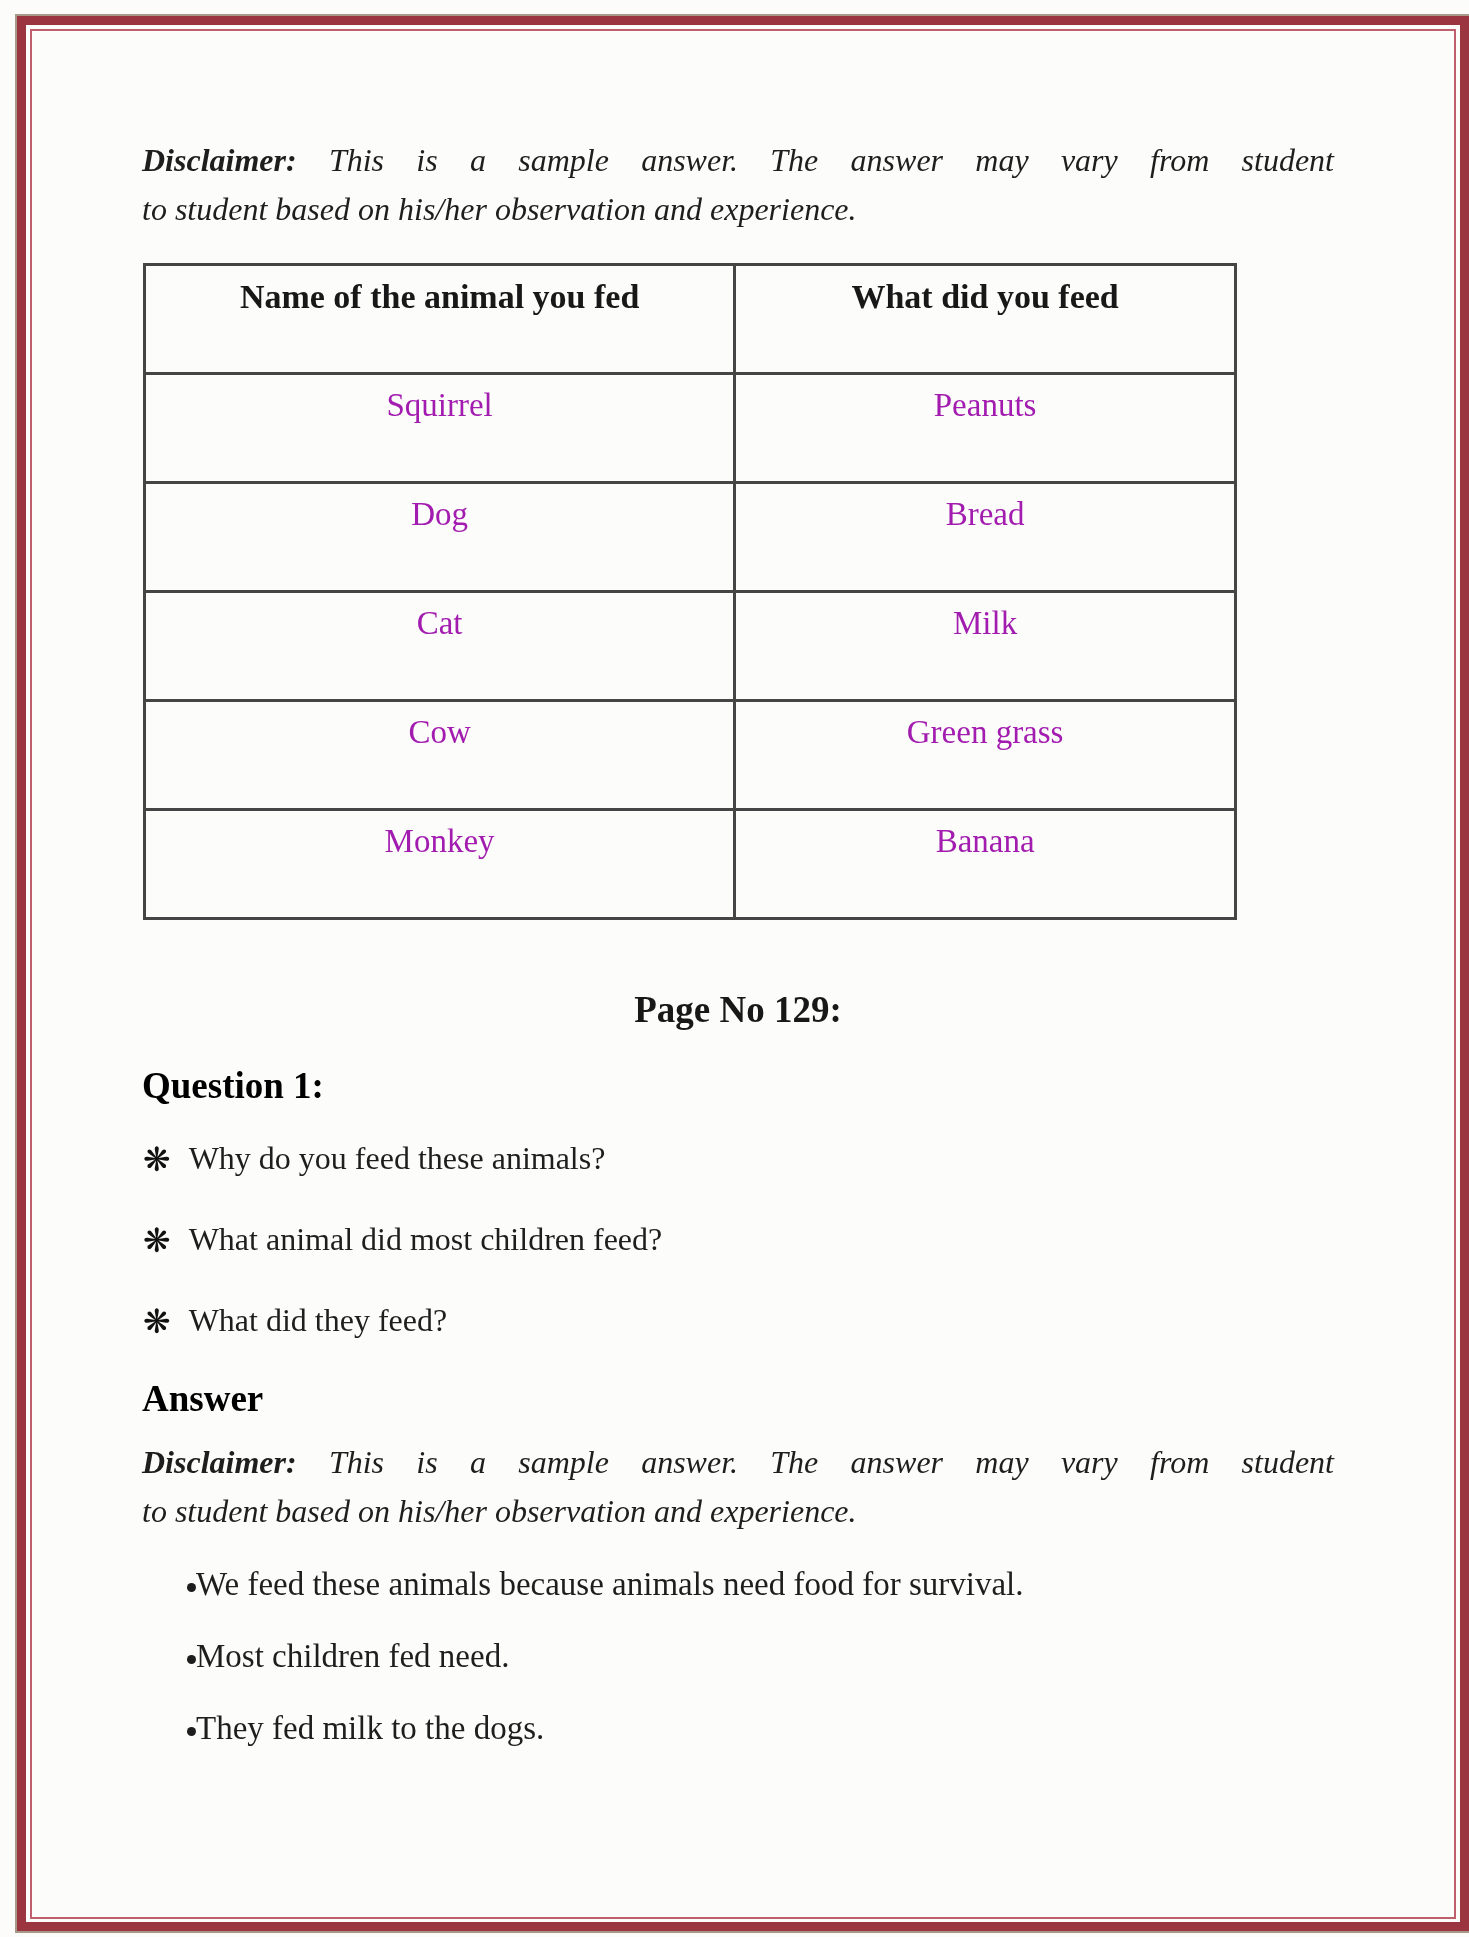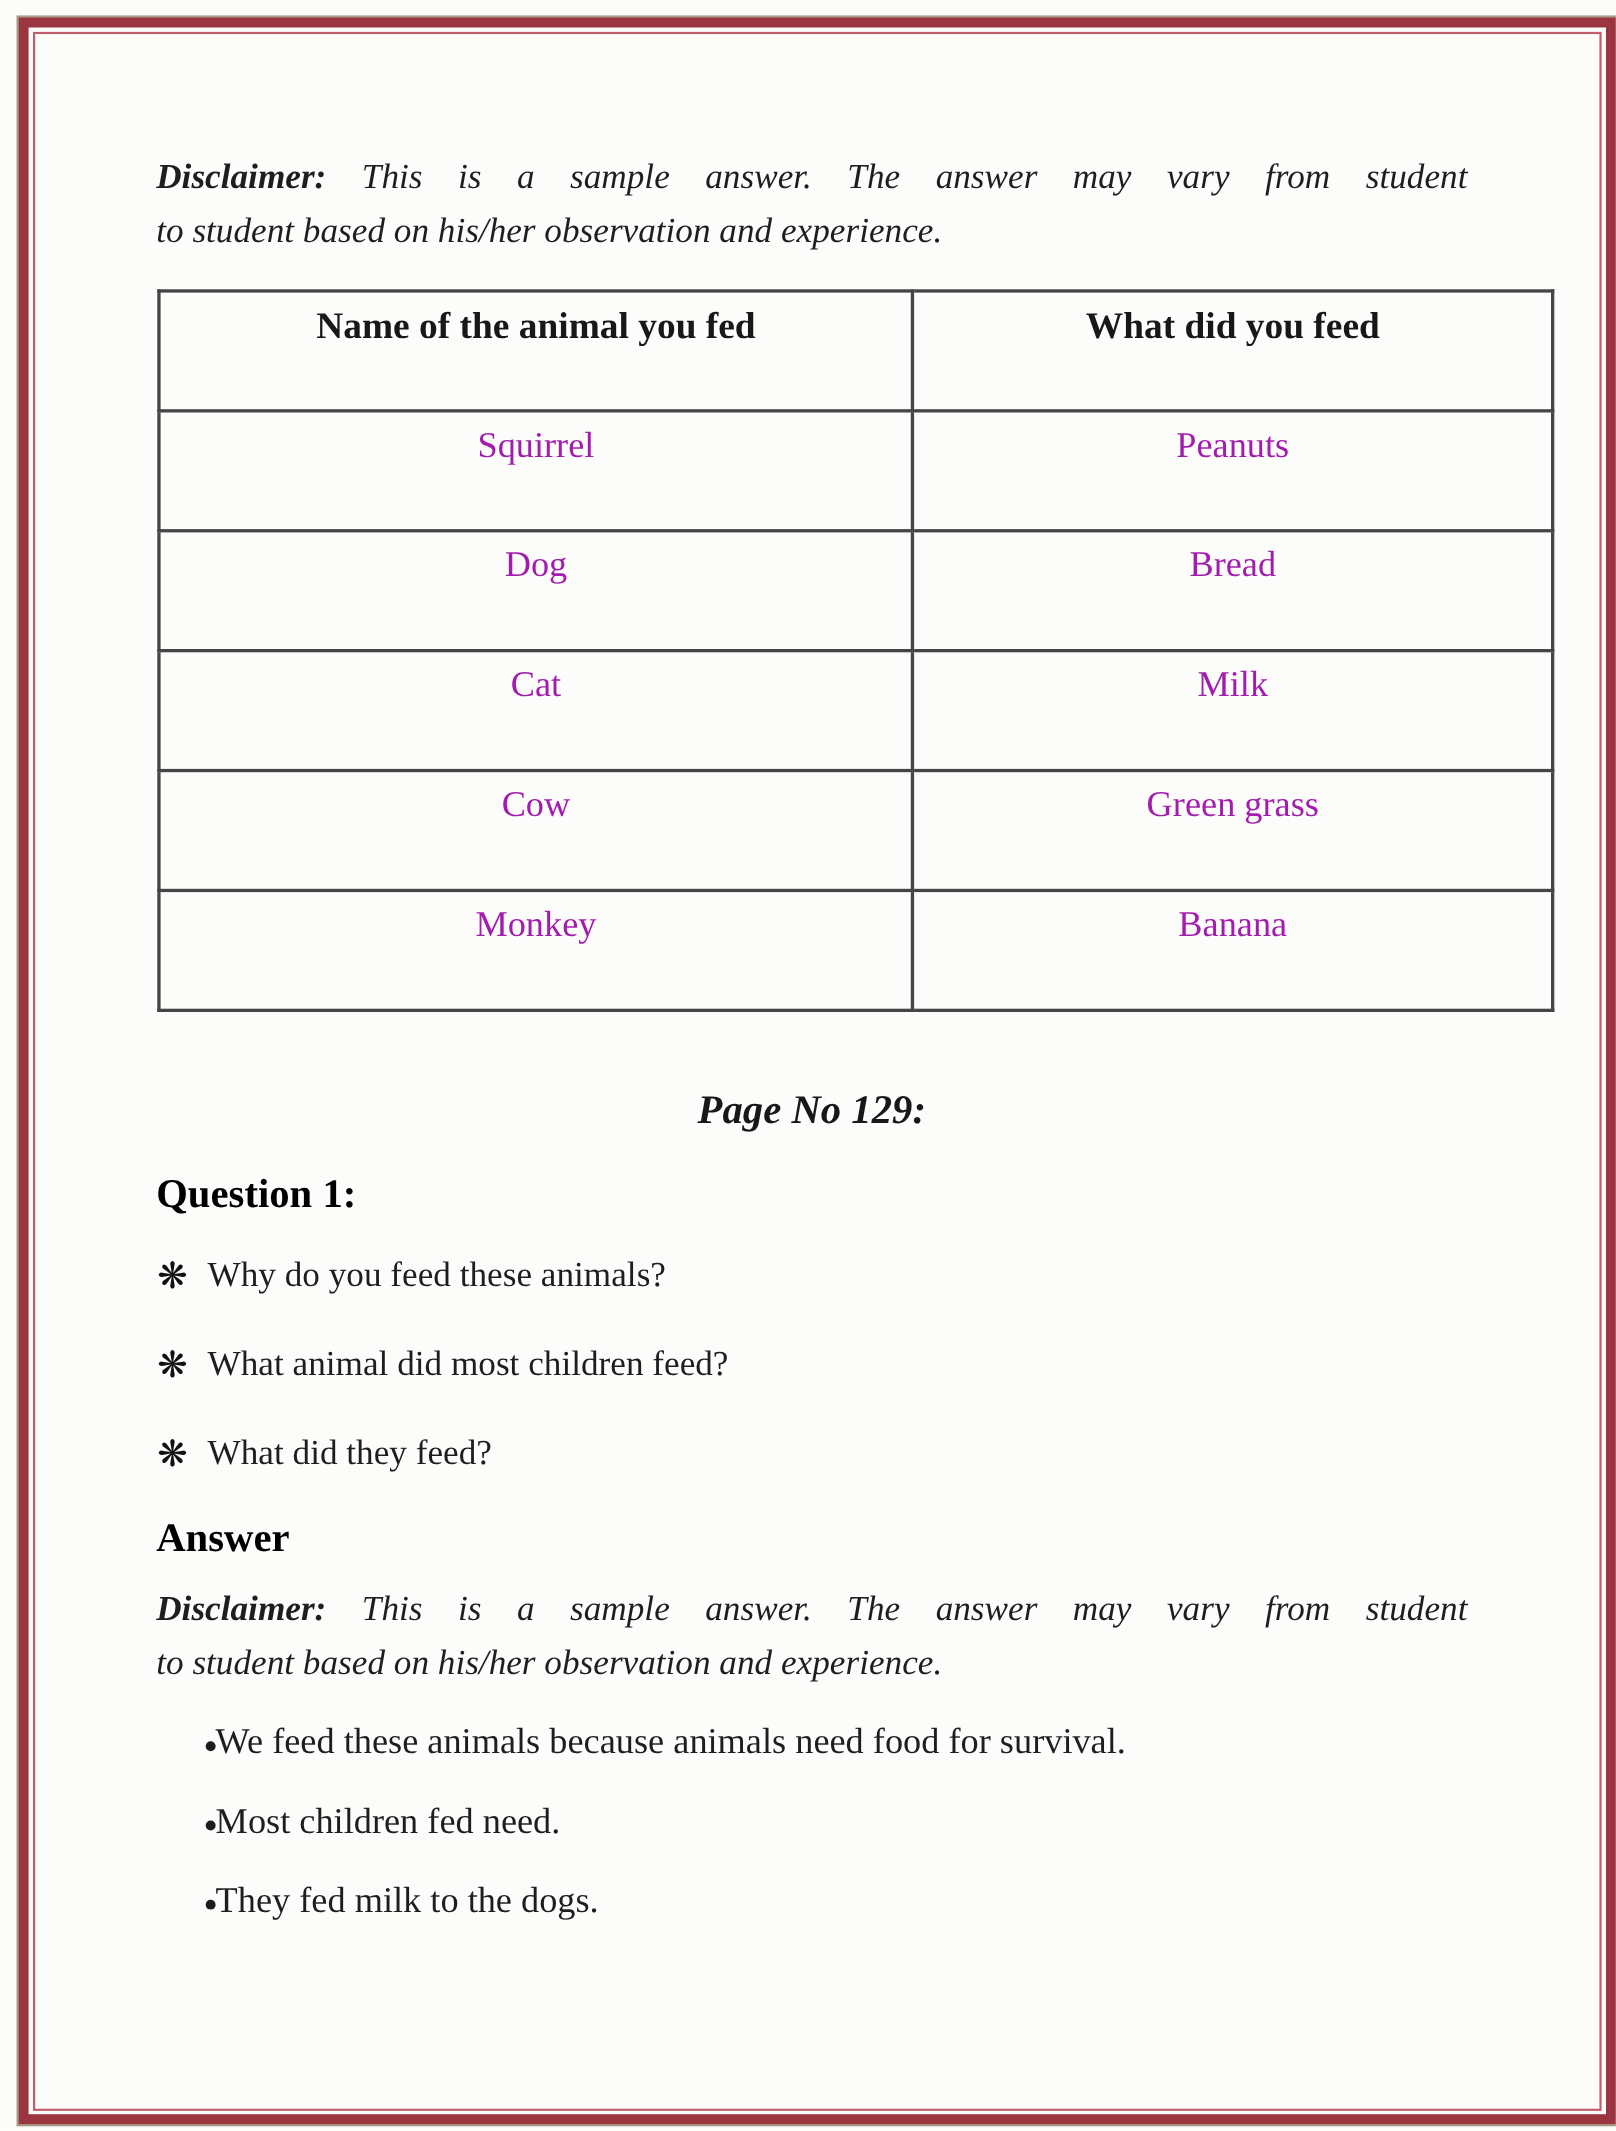--- a/index.html
+++ b/index.html
@@ -23,34 +23,34 @@
   .disclaimer{
     position:absolute;left:142px;width:1192px;
     font-style:italic;font-size:32px;line-height:49px;color:#1e1e1e;
   }
   .disclaimer .dline1{text-align:justify;text-align-last:justify;}
   .disclaimer .dlabel{font-weight:bold;margin-top:20px;}
   .disc-1{top:136px;}
   .disc-2{top:1438px;}
 
   table.feed{
-    position:absolute;left:143px;top:263px;width:1270px;
+    position:absolute;left:143px;top:263px;width:1094px;
     border-collapse:collapse;table-layout:fixed;
     background:transparent;
   }
   table.feed td,table.feed th{
     border:3px solid #454545;
     height:94px;vertical-align:top;text-align:center;
     padding:12px 6px 0 6px;font-size:33px;color:#a21caf;
   }
   table.feed th{font-weight:bold;font-size:34px;color:#181818;}
 
   .page-no{
     position:absolute;left:142px;top:988px;width:1192px;
-    text-align:center;font-weight:bold;font-size:37px;color:#181818;font-style:italic;
+    text-align:center;font-weight:bold;font-size:37px;color:#181818;
   }
   .section-h{
     position:absolute;left:142px;
     font-weight:bold;font-size:37px;color:#000000;
   }
   .q-head{top:1064px;}
   .a-head{top:1377px;}
 
   .q-item{
     position:absolute;left:143px;

